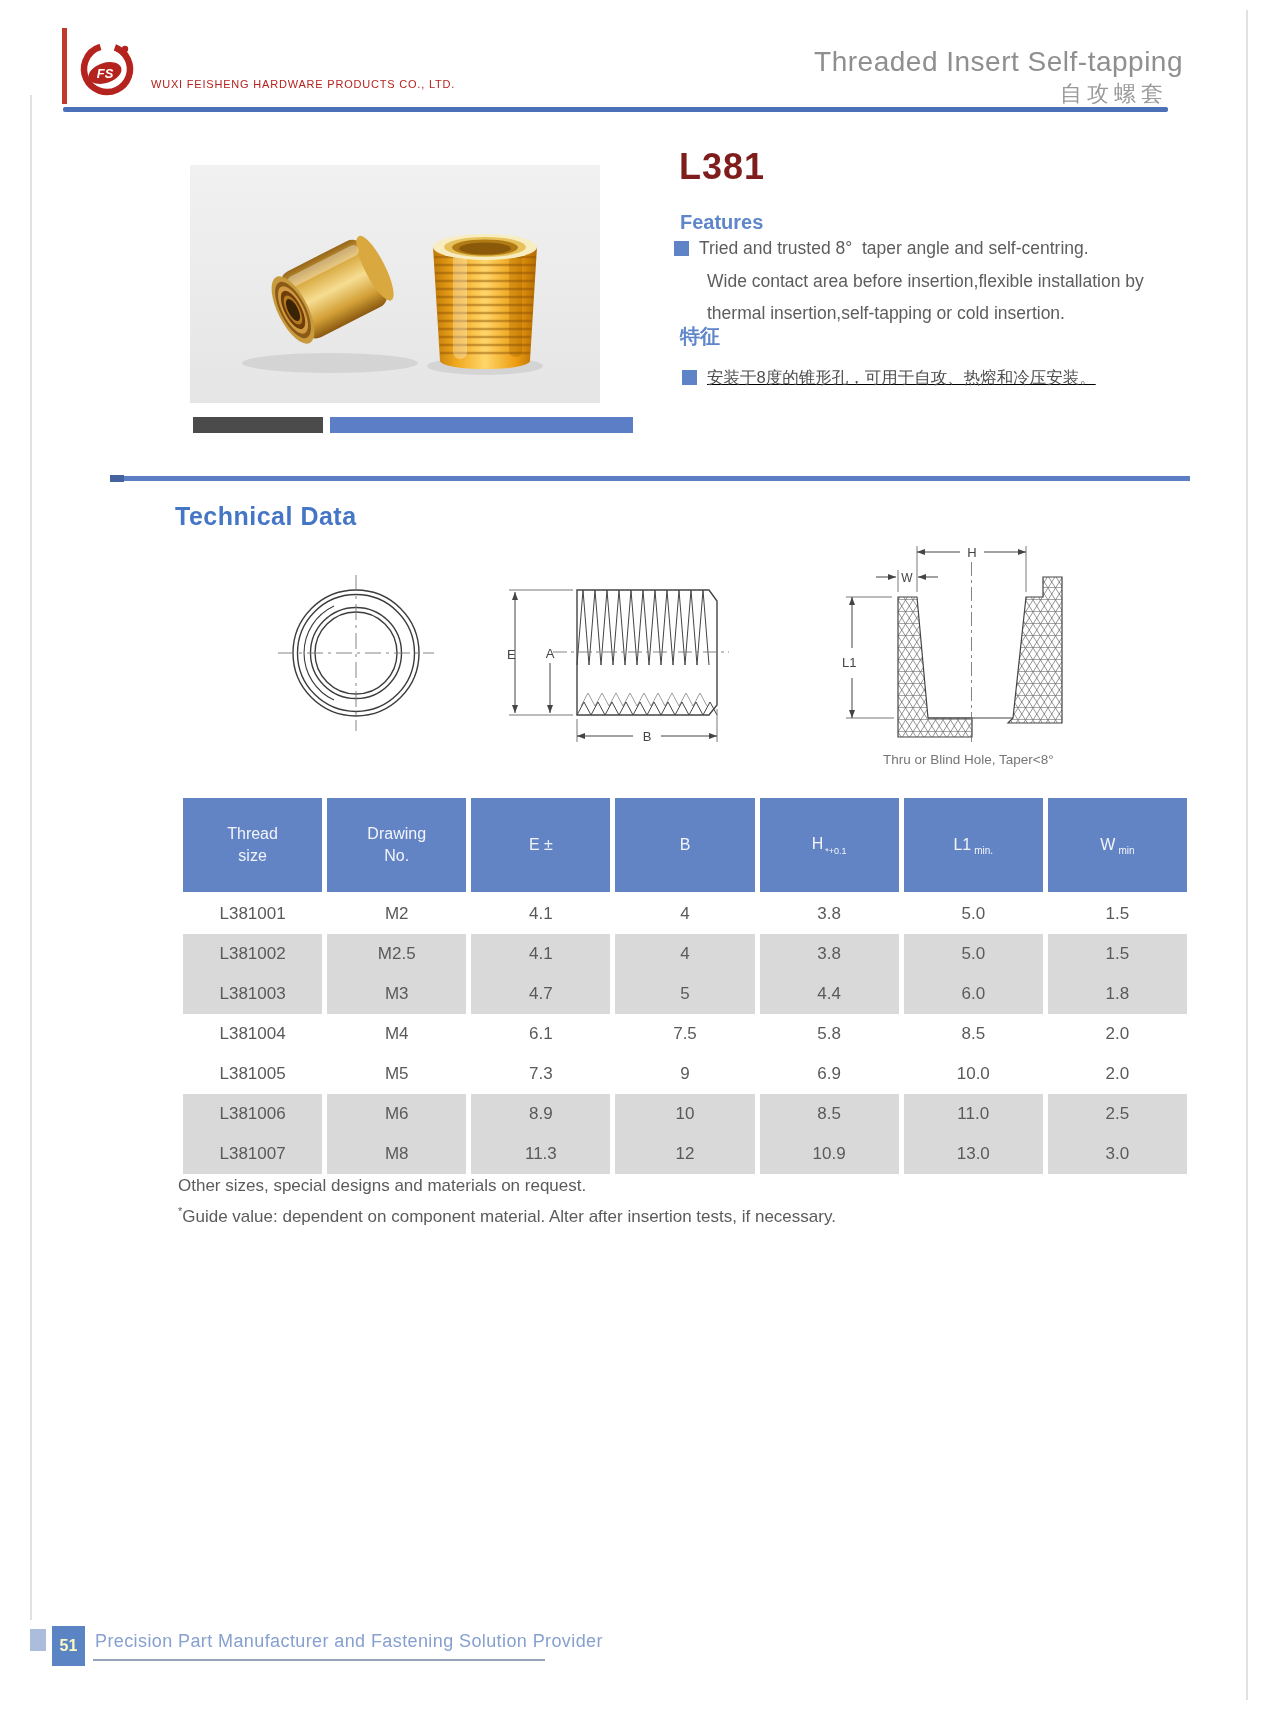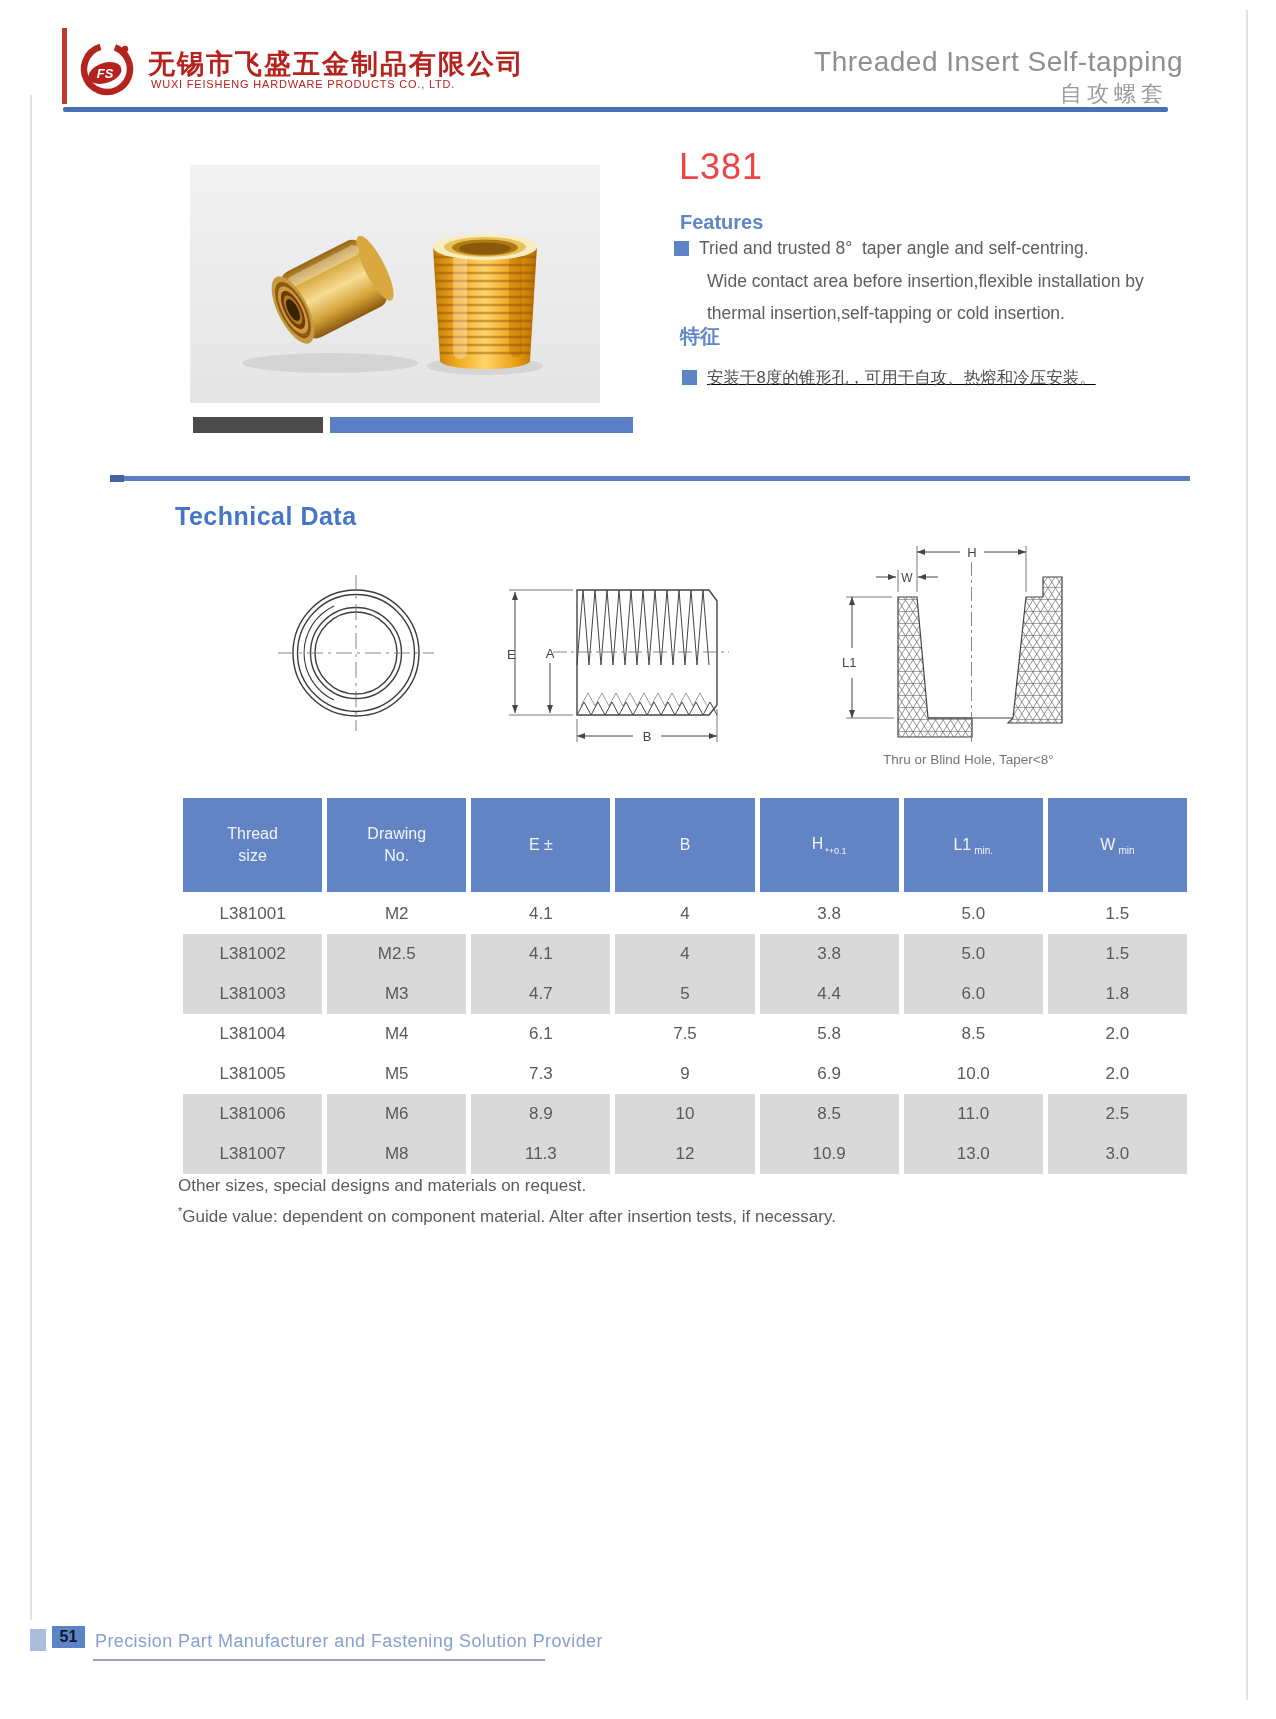--- a/index.html
+++ b/index.html
@@ -16,21 +16,21 @@
               font-size:27px;color:#b5231f;letter-spacing:2px;}
   .company-en{font-size:11px;color:#b5231f;letter-spacing:.8px;}
   .doc-title-en{font-size:28px;color:#8f8f8f;letter-spacing:.5px;}
   .doc-title-cn{font-size:22px;color:#9a9a9a;letter-spacing:5px;}
   .header-rule{height:5px;background:#4a70b8;border-radius:2px;}
 
   
   .photo{background:linear-gradient(#f1f1f1,#e5e5e5);}
   .bar-dark{height:16px;background:#4b4b4b;}
   .bar-blue{height:16px;background:#5b7ec6;}
-  .model{font-size:36px;font-weight:normal;color:#ef4444;letter-spacing:1px;}
+  .model{font-size:36px;font-weight:bold;color:#7f1d1d;letter-spacing:1px;}
   .feat-head{font-size:20px;font-weight:bold;color:#5e86c9;}
   .bullet{display:inline-block;width:15px;height:15px;background:#5e83c6;margin-right:10px;
           vertical-align:-2px;}
   .fline{font-size:17.5px;color:#5d5d5d;white-space:pre;}
   .fline-cn{font-size:16.5px;color:#4d4d4d;white-space:pre;}
 
   .divider{height:5px;background:#5b7ec4;}
   .divider-cap{height:7px;background:#44639f;}
   .tech-head{font-size:25px;font-weight:bold;color:#4576c6;letter-spacing:.5px;}
   .caption{font-size:13.5px;color:#757575;white-space:nowrap;}
@@ -46,21 +46,21 @@
   #tbody{display:grid;grid-template-columns:repeat(7,1fr);column-gap:5px;grid-auto-rows:40px;
          margin-top:2px;}
   .cell{display:flex;align-items:center;justify-content:center;font-size:17px;color:#5a5a5a;}
   .cell.shade{background:#d9d9d9;}
 
   .note{font-size:17px;color:#5b5b5b;}
   .note sup{font-size:11px;}
 
   
   .pg-accent{width:16px;height:22px;background:#8fa6d2;opacity:.75;}
-  .pg-box{width:33px;height:22px;background:#5b84c4;color:#0f172a;font-weight:bold;font-size:16px;
+  .pg-box{width:33px;height:40px;background:#5b84c4;color:#fef9c3;font-weight:bold;font-size:16px;
           display:flex;align-items:center;justify-content:center;}
   .tagline{font-size:18px;color:#87a0cf;letter-spacing:.4px;}
   .tag-underline{height:2px;background:#97a5b8;}
 
   svg text{font-family:"Liberation Sans",sans-serif;}
 </style>
 </head>
 <body>
 
 <div class="page">
@@ -68,21 +68,20 @@
   <div class="edge-line" style="left:30px;top:95px;height:1525px;"></div>
   <div class="edge-line" style="left:1246px;top:10px;height:1690px;"></div>
   <div class="red-stripe" style="left:62px;top:28px;height:76px;"></div>
 
   <svg class="abs" style="left:76px;top:40px;" width="62" height="62" viewBox="0 0 62 62">
     <circle cx="31" cy="29" r="23" fill="none" stroke="#b5231f" stroke-width="6.5" stroke-dasharray="129 16" transform="rotate(-70 31 29)"></circle>
     <circle cx="49" cy="9" r="3.2" fill="#b5231f"></circle>
     <ellipse cx="29" cy="33" rx="17" ry="10" transform="rotate(-18 29 33)" fill="#b5231f"></ellipse>
     <text x="29" y="38" text-anchor="middle" font-size="13" font-style="italic" font-weight="bold" font-family="Liberation Serif, serif" fill="#ffffff">FS</text>
   </svg>
-  <div class="abs company-cn" style="left:148px;top:46px;">无锡市飞盛五金制品有限公司</div>
   <div class="abs company-en" style="left:151px;top:78px;">WUXI FEISHENG HARDWARE PRODUCTS CO., LTD.</div>
   <div class="abs doc-title-en" style="right:93px;top:46px;">Threaded Insert Self-tapping</div>
   <div class="abs doc-title-cn" style="right:108px;top:79px;">自攻螺套</div>
   <div class="abs header-rule" style="left:63px;top:107px;width:1105px;"></div>
 
   <div class="abs photo" style="left:190px;top:165px;width:410px;height:238px;">
     <svg width="410" height="238" viewBox="0 0 410 238">
       <defs>
         <linearGradient id="goldA" x1="0" y1="0" x2="0" y2="1">
           <stop offset="0" stop-color="#96661a"></stop>

